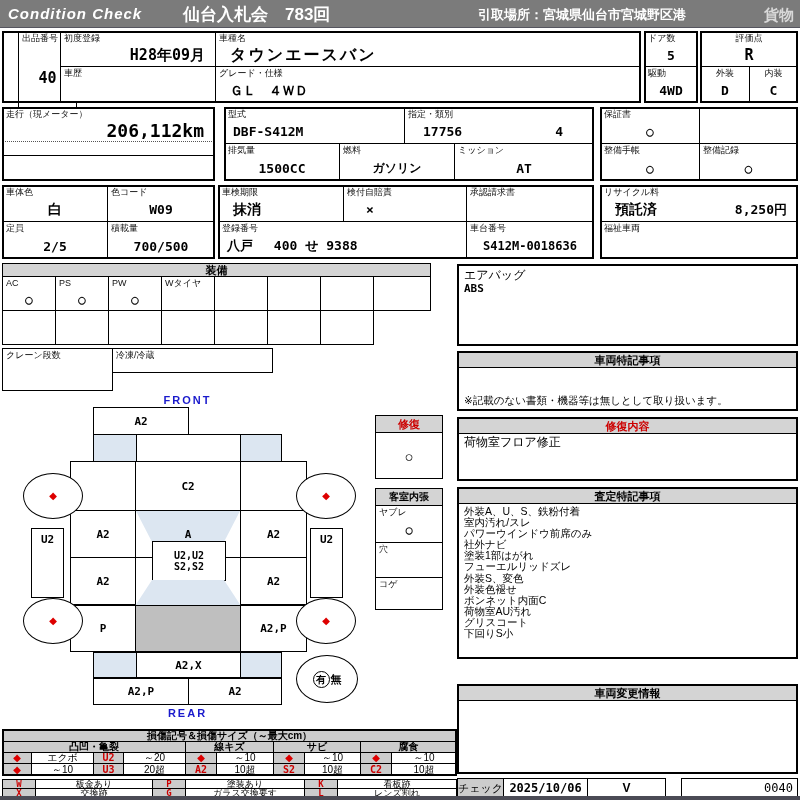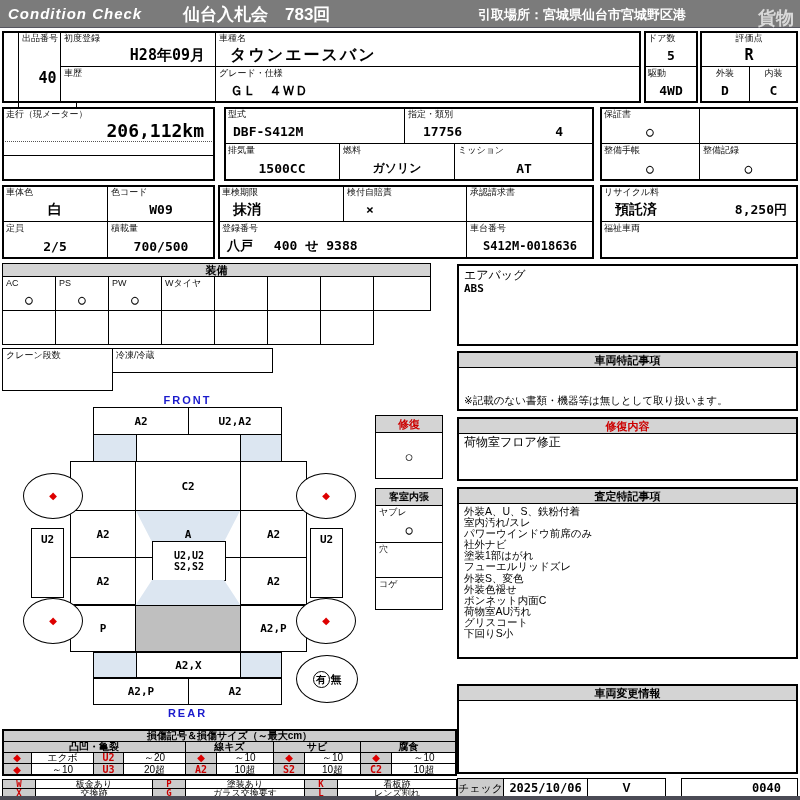--- a/index.html
+++ b/index.html
@@ -4,21 +4,21 @@
 <style>
   html,body{margin:0;padding:0;}
   body{width:800px;height:800px;position:relative;background:#fff;color:#000;
        font-family:"Liberation Sans","DejaVu Sans",sans-serif;overflow:hidden;}
   .abs{position:absolute;box-sizing:border-box;}
   
   #hdr{left:0;top:0;width:800px;height:28px;background:#7b7b7b;border-bottom:1px solid #55555f;}
   #hdr .brand{position:absolute;left:8px;top:5px;color:#fff;font-style:italic;font-weight:bold;font-size:15px;letter-spacing:1px;}
   #hdr .title{position:absolute;left:183px;top:3px;color:#fff;font-weight:bold;font-size:17px;}
   #hdr .pickup{position:absolute;left:478px;top:6px;color:#fff;font-weight:bold;font-size:13px;}
-  #hdr .cargo{position:absolute;right:6px;top:6px;color:#d9d9d9;font-weight:bold;font-size:18px;}
+  #hdr .cargo{position:absolute;right:6px;top:6px;color:#d9d9d9;font-weight:bold;font-size:15px;}
   
   .c{position:absolute;border:1px solid #000;background:#fff;box-sizing:border-box;display:flex;flex-direction:column;}
   .l{font-size:9px;line-height:10px;padding:1px 3px;color:#111;white-space:nowrap;}
   .v{flex:1;display:flex;align-items:center;justify-content:center;font-weight:bold;
      font-family:"DejaVu Sans Mono","Liberation Mono",monospace;font-size:13px;white-space:nowrap;}
   .vl{justify-content:flex-start;padding-left:14px;}
   .vr{justify-content:flex-end;padding-right:10px;}
   .frame{position:absolute;border:2px solid #000;box-sizing:border-box;pointer-events:none;}
   .gray{background:#d4d4d4;}
   
@@ -241,21 +241,20 @@
 </div>
 <div class="c" style="left:112px;top:348px;width:161px;height:25px;">
   <span class="l">冷凍/冷蔵</span>
   <span class="v"></span>
 </div>
 
 <div class="abs" id="diagram">
   <div class="dirlbl" style="left:140px;top:3px;width:95px;">FRONT</div>
 
   <div class="z" style="left:93px;top:16px;width:96px;height:28px;">A2</div>
-  <div class="z" style="left:188px;top:16px;width:94px;height:28px;">U2,A2</div>
 
   <div class="z zb" style="left:93px;top:43px;width:44px;height:28px;"></div>
   <div class="z" style="left:136px;top:43px;width:105px;height:28px;"></div>
   <div class="z zb" style="left:240px;top:43px;width:42px;height:28px;"></div>
 
   <div class="z" style="left:70px;top:70px;width:66px;height:50px;"></div>
   <div class="z" style="left:135px;top:70px;width:106px;height:50px;">C2</div>
   <div class="z" style="left:240px;top:70px;width:67px;height:50px;"></div>
 
   <div class="z" style="left:70px;top:119px;width:66px;height:48px;">A2</div>
@@ -369,21 +368,21 @@
 </div>
 
 <div class="panel" style="left:457px;top:684px;width:341px;height:90px;">
   <div class="phead">車両変更情報</div>
   <div class="pbody"></div>
 </div>
 
 <div class="lc gray" style="left:457px;top:778px;width:47px;height:19px;font-size:11px;">チェック</div>
 <div class="lc" style="left:503px;top:778px;width:85px;height:19px;font-weight:bold;font-size:12px;font-family:'DejaVu Sans Mono',monospace;">2025/10/06</div>
 <div class="lc" style="left:587px;top:778px;width:79px;height:19px;font-weight:bold;font-size:12px;">V</div>
-<div class="lc" style="left:681px;top:778px;width:117px;height:19px;justify-content:flex-end;padding-right:16px;font-weight:bold;font-size:12px;font-family:'DejaVu Sans Mono',monospace;">0040</div>
+<div class="lc" style="left:681px;top:778px;width:117px;height:19px;justify-content:flex-end;padding-right:4px;font-weight:normal;font-size:12px;font-family:'DejaVu Sans Mono',monospace;">0040</div>
 
 <div class="lc gray" style="left:2px;top:729px;width:455px;height:13px;font-weight:bold;">損傷記号＆損傷サイズ（～最大cm）</div>
 <div class="lc gray" style="left:2px;top:741px;width:184px;height:12px;font-weight:bold;">凸凹・亀裂</div>
 <div class="lc gray" style="left:185px;top:741px;width:89px;height:12px;font-weight:bold;">線キズ</div>
 <div class="lc gray" style="left:273px;top:741px;width:88px;height:12px;font-weight:bold;">サビ</div>
 <div class="lc gray" style="left:360px;top:741px;width:97px;height:12px;font-weight:bold;">腐食</div>
 
 <div class="lc gray dash dia" style="left:2px;top:752px;width:30px;height:12px;">◆</div>
 <div class="lc dash" style="left:31px;top:752px;width:63px;height:12px;">エクボ</div>
 <div class="lc gray code dash" style="left:93px;top:752px;width:31px;height:12px;">U2</div>

